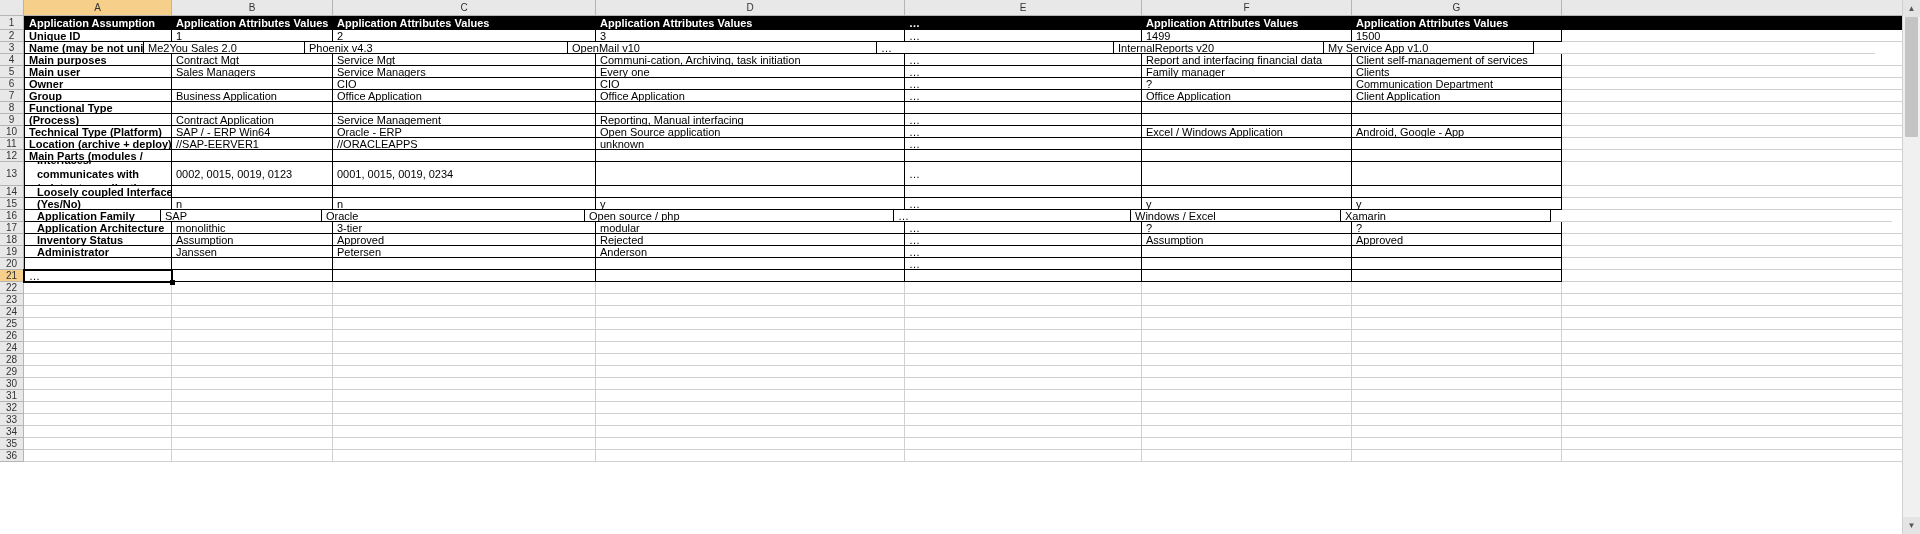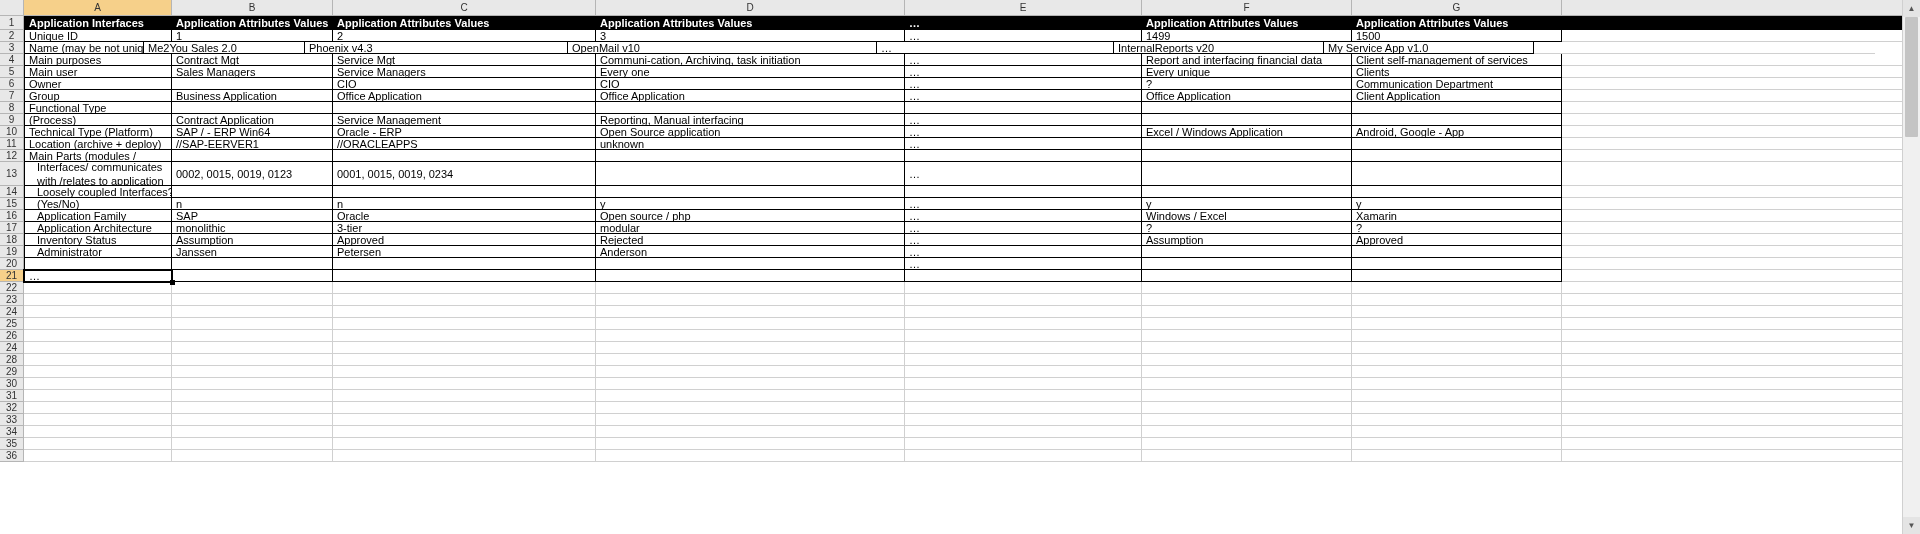--- a/index.html
+++ b/index.html
@@ -104,21 +104,21 @@
   .row.data .cell.colA { border-left: 1px solid #000; }
   
   .row.r1 .cell {
     background: #000;
     color: #fff;
     font-weight: bold;
     border-right: 1px solid #fff;
     border-bottom: 1px solid #000;
   }
   .row.r1 .cell.colA { border-left:1px solid #000; }
-  .cell.bold { font-weight: normal; }
+  .cell.bold { font-weight: bold; }
   .cell.indent { padding-left: 12px; }
   
   .active-cell-border {
     position: absolute;
     border: 2px solid #000;
     box-sizing: border-box;
     pointer-events: none;
   }
   .active-cell-handle {
     position: absolute;
@@ -196,21 +196,21 @@
       <div class="rowhdr" style="height: 12px;">31</div>
       <div class="rowhdr" style="height: 12px;">32</div>
       <div class="rowhdr" style="height: 12px;">33</div>
       <div class="rowhdr" style="height: 12px;">34</div>
       <div class="rowhdr" style="height: 12px;">35</div>
       <div class="rowhdr" style="height: 12px;">36</div>
     </div>
 
   <div class="grid" id="grid">
       <div class="row r1 data" style="height: 14px;">
-        <div class="cell colA" style="width: 148px; height: 14px;">Application Interfaces</div>
+        <div class="cell colA" style="width: 148px; height: 14px;">Application Assumption</div>
         <div class="cell colB" style="width: 161px; height: 14px;">Application Attributes Values</div>
         <div class="cell colC" style="width: 263px; height: 14px;">Application Attributes Values</div>
         <div class="cell colD" style="width: 309px; height: 14px;">Application Attributes Values</div>
         <div class="cell colE" style="width: 237px; height: 14px;">…</div>
         <div class="cell colF" style="width: 210px; height: 14px;">Application Attributes Values</div>
         <div class="cell colG" style="width: 210px; height: 14px;">Application Attributes Values</div>
         <div class="cell" style="width: 341px; height: 14px; border-right: none;"></div>
       </div>
       <div class="row r2 data" style="height: 12px;">
         <div class="cell colA bold" style="width: 148px; height: 12px;">Unique ID</div>
@@ -241,21 +241,21 @@
         <div class="cell colF" style="width: 210px; height: 12px;">Report and interfacing financial data</div>
         <div class="cell colG" style="width: 210px; height: 12px;">Client self-management of services</div>
         <div class="cell" style="width: 341px; height: 12px; border-right: none;"></div>
       </div>
       <div class="row r5 data" style="height: 12px; text-align: right;">
         <div class="cell colA bold" style="width: 148px; height: 12px;">Main user</div>
         <div class="cell colB" style="width: 161px; height: 12px;">Sales Managers</div>
         <div class="cell colC" style="width: 263px; height: 12px;">Service Managers</div>
         <div class="cell colD" style="width: 309px; height: 12px;">Every one</div>
         <div class="cell colE" style="width: 237px; height: 12px;">…</div>
-        <div class="cell colF" style="width: 210px; height: 12px;">Every unique</div>
+        <div class="cell colF" style="width: 210px; height: 12px;">Family manager</div>
         <div class="cell colG" style="width: 210px; height: 12px;">Clients</div>
         <div class="cell" style="width: 341px; height: 12px; border-right: none;"></div>
       </div>
       <div class="row r6 data" style="height: 12px;">
         <div class="cell colA bold" style="width: 148px; height: 12px;">Owner</div>
         <div class="cell colB" style="width: 161px; height: 12px;"></div>
         <div class="cell colC" style="width: 263px; height: 12px;">CIO</div>
         <div class="cell colD" style="width: 309px; height: 12px;">CIO</div>
         <div class="cell colE" style="width: 237px; height: 12px;">…</div>
         <div class="cell colF" style="width: 210px; height: 12px;">?</div>
@@ -346,21 +346,21 @@
         <div class="cell colA bold indent" style="width: 148px; height: 12px;">(Yes/No)</div>
         <div class="cell colB" style="width: 161px; height: 12px;">n</div>
         <div class="cell colC" style="width: 263px; height: 12px;">n</div>
         <div class="cell colD" style="width: 309px; height: 12px;">y</div>
         <div class="cell colE" style="width: 237px; height: 12px;">…</div>
         <div class="cell colF" style="width: 210px; height: 12px;">y</div>
         <div class="cell colG" style="width: 210px; height: 12px;">y</div>
         <div class="cell" style="width: 341px; height: 12px; border-right: none;"></div>
       </div>
       <div class="row r16 data" style="height: 12px;">
-        <div class="cell colA bold indent" style="width: 148px; height: 12px;">Application Family</div>
+        <div class="cell colA bold indent" style="width: 137px; height: 12px;">Application Family</div>
         <div class="cell colB" style="width: 161px; height: 12px;">SAP</div>
         <div class="cell colC" style="width: 263px; height: 12px;">Oracle</div>
         <div class="cell colD" style="width: 309px; height: 12px;">Open source / php</div>
         <div class="cell colE" style="width: 237px; height: 12px;">…</div>
         <div class="cell colF" style="width: 210px; height: 12px;">Windows / Excel</div>
         <div class="cell colG" style="width: 210px; height: 12px;">Xamarin</div>
         <div class="cell" style="width: 341px; height: 12px; border-right: none;"></div>
       </div>
       <div class="row r17 data" style="height: 12px;">
         <div class="cell colA bold indent" style="width: 148px; height: 12px;">Application Architecture</div>

